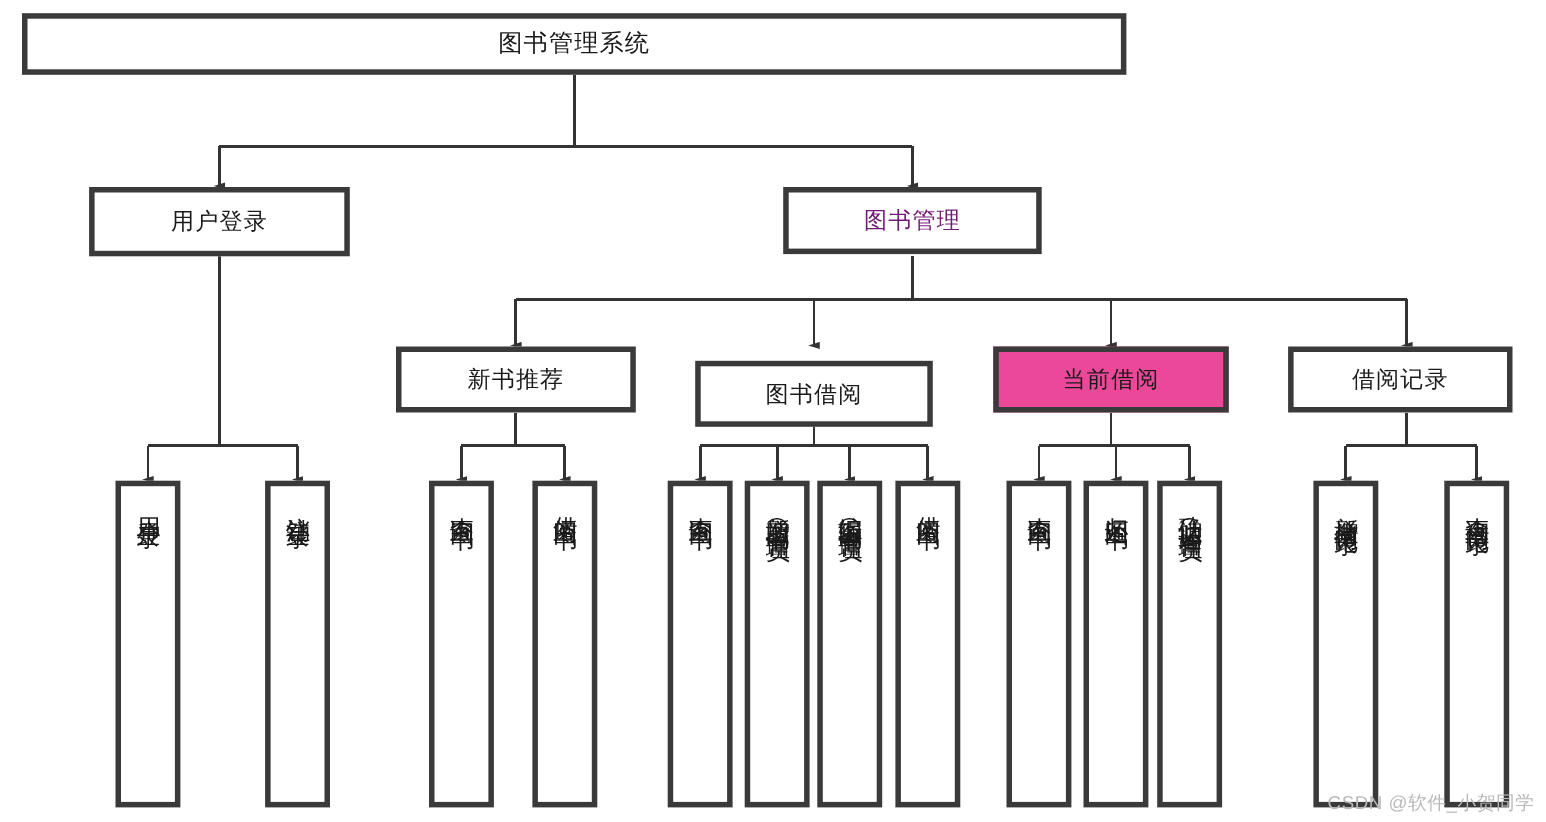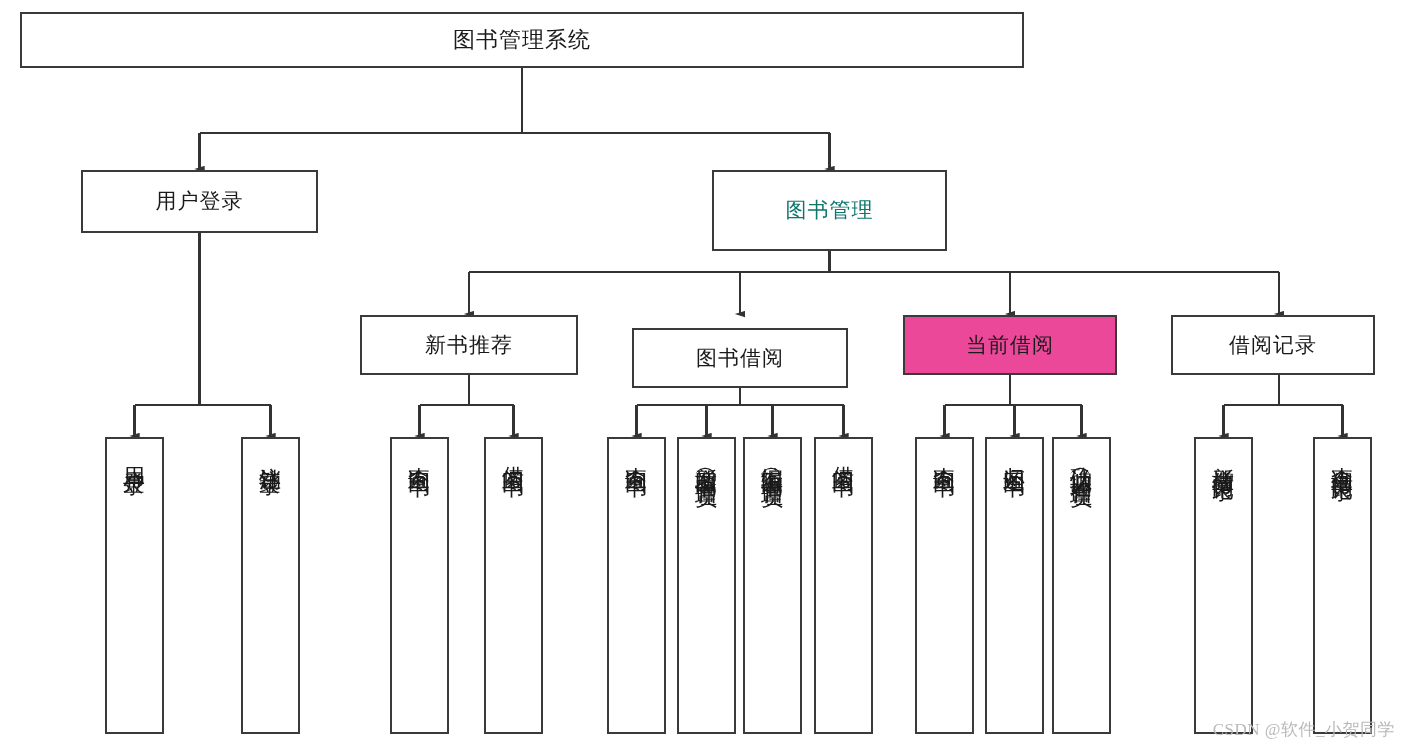--- a/index.html
+++ b/index.html
@@ -23,21 +23,21 @@
     left: 0;
     top: 0;
     width: 1405px;
     height: 747px;
     pointer-events: none;
   }
   .node {
     position: absolute;
     box-sizing: border-box;
     background: #ffffff;
-    border: 2px solid #3b82f6;
+    border: 5px solid #3b82f6;
     display: flex;
     align-items: center;
     justify-content: center;
     color: #1a1a1a;
     z-index: 2;
   }
   .node .node-label {
     display: block;
     text-align: center;
     line-height: 1.18;
@@ -66,21 +66,21 @@
   }
   #watermark {
     position: absolute;
     right: 10px;
     bottom: 6px;
     font-size: 17px;
     color: #b9b9b9;
     letter-spacing: 0.5px;
     z-index: 5;
     white-space: nowrap;
-    font-family: Liberation Serif, serif;
+    font-family: Liberation Sans, sans-serif;
   }
 </style>
 </head>
 <body>
 
 <div id="diagram-canvas">
 
   <svg id="edge-layer" viewBox="0 0 1405 747" width="1405" height="747" xmlns="http://www.w3.org/2000/svg">
     <defs>
       <marker id="arrowhead" markerWidth="9" markerHeight="11" refX="3.2" refY="5.2" orient="auto" markerUnits="userSpaceOnUse">
@@ -124,21 +124,21 @@
       </g>
   </svg>
 
   <div id="node-group">
       <div class="node horiz root" id="node-root" style="left: 20px; top: 12px; width: 1004px; height: 56px; border-color: rgb(58, 58, 58); background: rgb(255, 255, 255); color: rgb(26, 26, 26);">
         <span class="node-label">图书管理系统</span>
       </div>
       <div class="node horiz" id="node-login" style="left: 81px; top: 170px; width: 237px; height: 63px; border-color: rgb(58, 58, 58); background: rgb(255, 255, 255); color: rgb(26, 26, 26);">
         <span class="node-label">用户登录</span>
       </div>
-      <div class="node horiz" id="node-bookmgmt" style="left: 712px; top: 170px; width: 235px; height: 81px; border-color: rgb(58, 58, 58); background: rgb(255, 255, 255); color: #0f766e;">
+      <div class="node horiz" id="node-bookmgmt" style="left: 712px; top: 170px; width: 235px; height: 61px; border-color: rgb(58, 58, 58); background: rgb(255, 255, 255); color: #701a75;">
         <span class="node-label">图书管理</span>
       </div>
       <div class="node horiz" id="node-newbook" style="left: 360px; top: 315px; width: 218px; height: 60px; border-color: rgb(58, 58, 58); background: rgb(255, 255, 255); color: rgb(26, 26, 26);">
         <span class="node-label">新书推荐</span>
       </div>
       <div class="node horiz" id="node-borrow" style="left: 632px; top: 328px; width: 216px; height: 60px; border-color: rgb(58, 58, 58); background: rgb(255, 255, 255); color: rgb(26, 26, 26);">
         <span class="node-label">图书借阅</span>
       </div>
       <div class="node horiz" id="node-current" style="left: 903px; top: 315px; width: 214px; height: 60px; border-color: rgb(58, 58, 58); background: #ec4899; color: rgb(26, 26, 26);">
         <span class="node-label">当前借阅</span>

